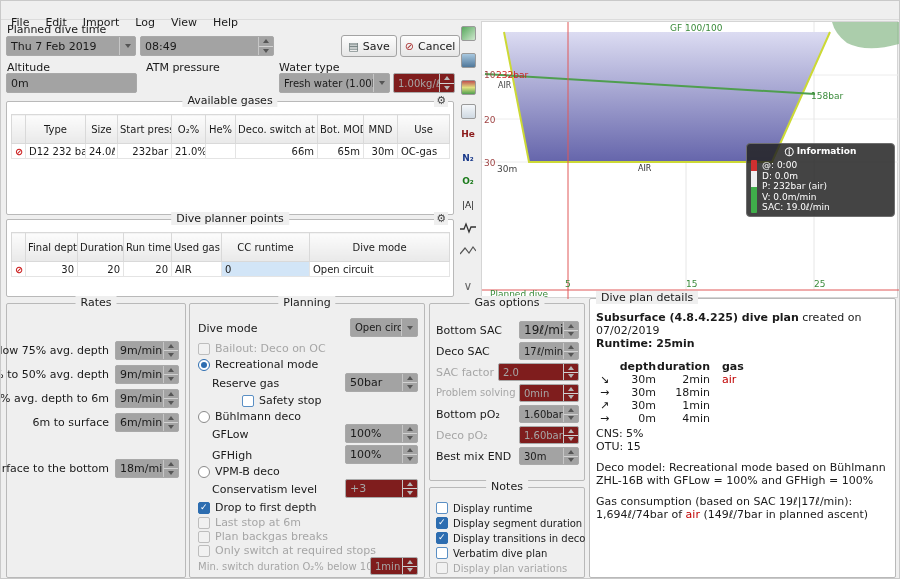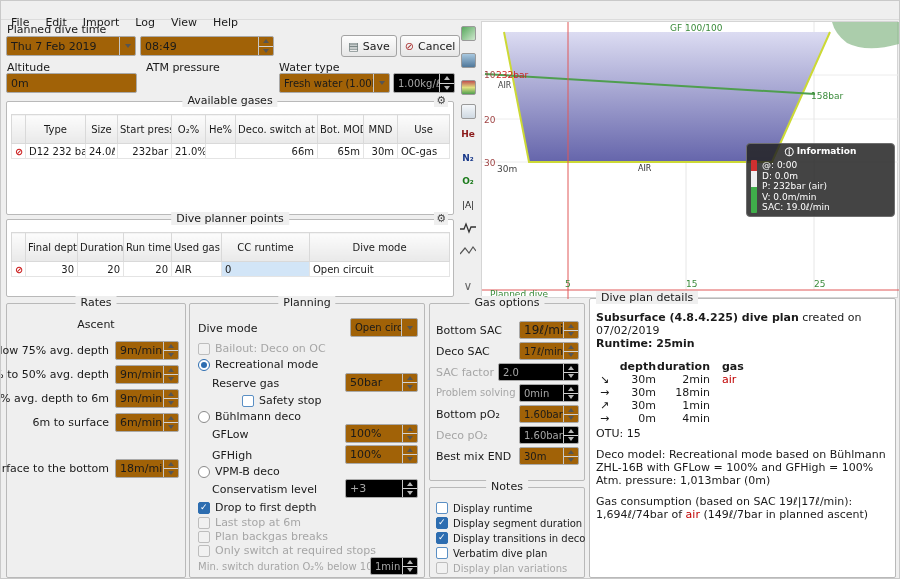--- a/index.html
+++ b/index.html
@@ -8,24 +8,24 @@
 
   .lbl { position:absolute; white-space:nowrap; }
   .dim { color:#a6a6a6; }
 
   
   .menubar { position:absolute; top:0; left:0; right:0; height:19px; background:#efefef;
              border-bottom:1px solid #dcdcdc; display:flex; align-items:center; padding-left:2px; }
   .menu-item { padding:6px 8px;margin-top:24px; }
 
   
-  .field { position:absolute; background:#a16207; border:1px solid #a9a9a9; border-radius:2px;
+  .field { position:absolute; background:#a3a3a3; border:1px solid #a9a9a9; border-radius:2px;
            display:flex; align-items:center; height:20px; }
   .field .val { flex:1; padding:0 4px; white-space:nowrap; overflow:hidden; }
-  .field.disabled { background:#000000; color:#a6a6a6; }
+  .field.disabled { background:#7f1d1d; color:#a6a6a6; }
   .spin-btns { width:15px; height:100%; border-left:1px solid #c6c6c6; display:flex; flex-direction:column; flex:none; }
   .spin-btns i { flex:1; display:flex; align-items:center; justify-content:center; }
   .spin-btns i:first-child { border-bottom:1px solid #d2d2d2; }
   .combo-btn { width:16px; height:100%; border-left:1px solid #c6c6c6; display:flex; align-items:center; justify-content:center; flex:none; }
   .tri-up { width:0; height:0; border:3px solid transparent; border-bottom:4px solid #555; margin-top:-3px; }
   .tri-dn { width:0; height:0; border:3px solid transparent; border-top:4px solid #555; margin-bottom:-3px; }
   .field.disabled .tri-up { border-bottom-color:#b8b8b8; } .field.disabled .tri-dn { border-top-color:#b8b8b8; }
 
   .btn { position:absolute; height:22px; background:linear-gradient(#fdfdfd,#e6e6e6); border:1px solid #a3a3a3;
          border-radius:3px; display:flex; align-items:center; justify-content:center; gap:4px; padding:0 9px; }
@@ -325,21 +325,20 @@
           <div>P: 232bar (air)</div>
           <div>V: 0.0m/min</div>
           <div>SAC: 19.0ℓ/min</div>
         </div>
       </div>
     </div>
   </div>
 
   <div class="groupbox" style="left:5px;top:302px;width:180px;height:275px">
     <span class="gtitle">Rates</span>
-    <div class="lbl" style="left:0;right:0;top:14px;text-align:center">Ascent</div>
     <span class="lbl" style="right:76px;top:40px">below 75% avg. depth</span>
     <div class="field" style="right:6px;top:37px;width:64px;height:19px">
       <span class="val">9m/min</span>
       <span class="spin-btns">
           <i>
             <u class="tri-up"></u>
           </i>
           <i>
             <u class="tri-dn"></u>
           </i>
@@ -639,24 +638,24 @@
         <span>↗</span>
         <span class="r">30m</span>
         <span class="r">1min</span>
         <span class="g"></span>
 
         <span>→</span>
         <span class="r">0m</span>
         <span class="r">4min</span>
         <span class="g"></span>
       </div>
+      <div>CNS: 5%</div>
       <div>OTU: 15</div>
       <div class="gap"></div>
       <div>Deco model: Recreational mode based on Bühlmann ZHL-16B with GFLow = 100% and GFHigh = 100%</div>
-      <div>Atm. pressure: 1,013mbar (0m)</div>
       <div class="gap"></div>
       <div>Gas consumption (based on SAC 19ℓ|17ℓ/min):</div>
       <div>
         <span>1,694ℓ/74bar of </span><span class="red">air</span><span> (149ℓ/7bar in planned ascent)</span>
       </div>
     </div>
   </div>
 
 </div>
 

